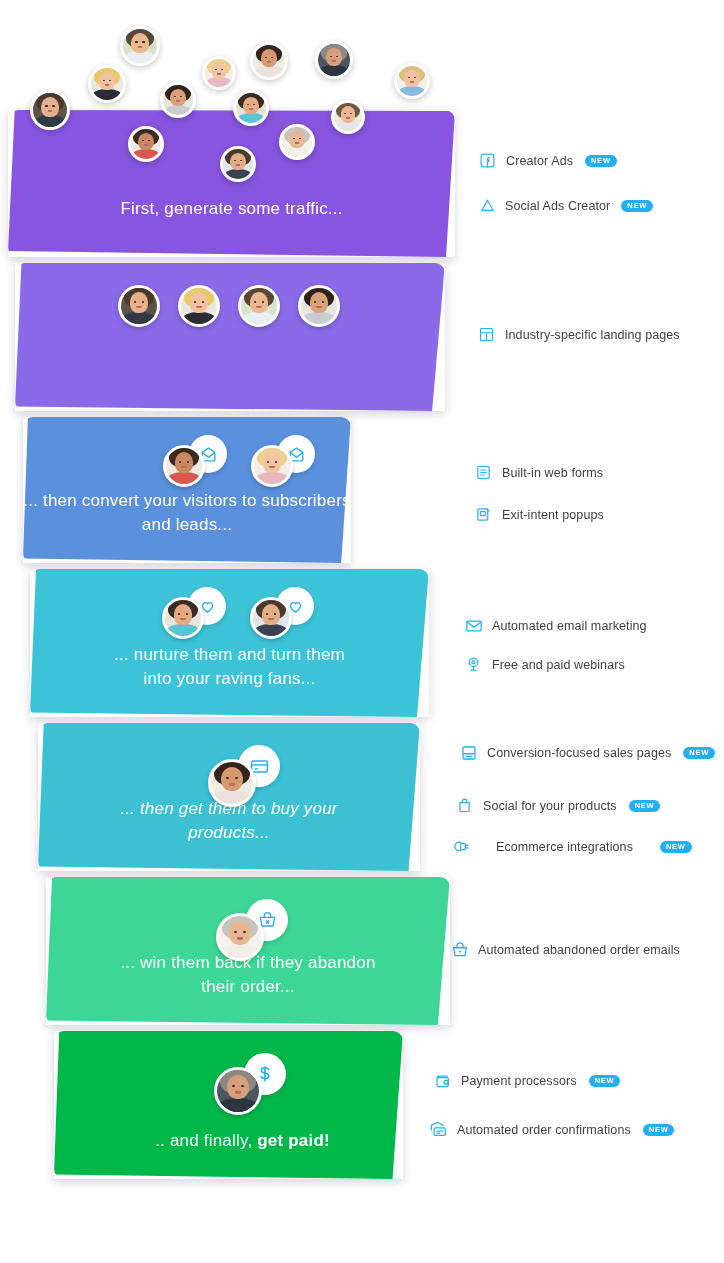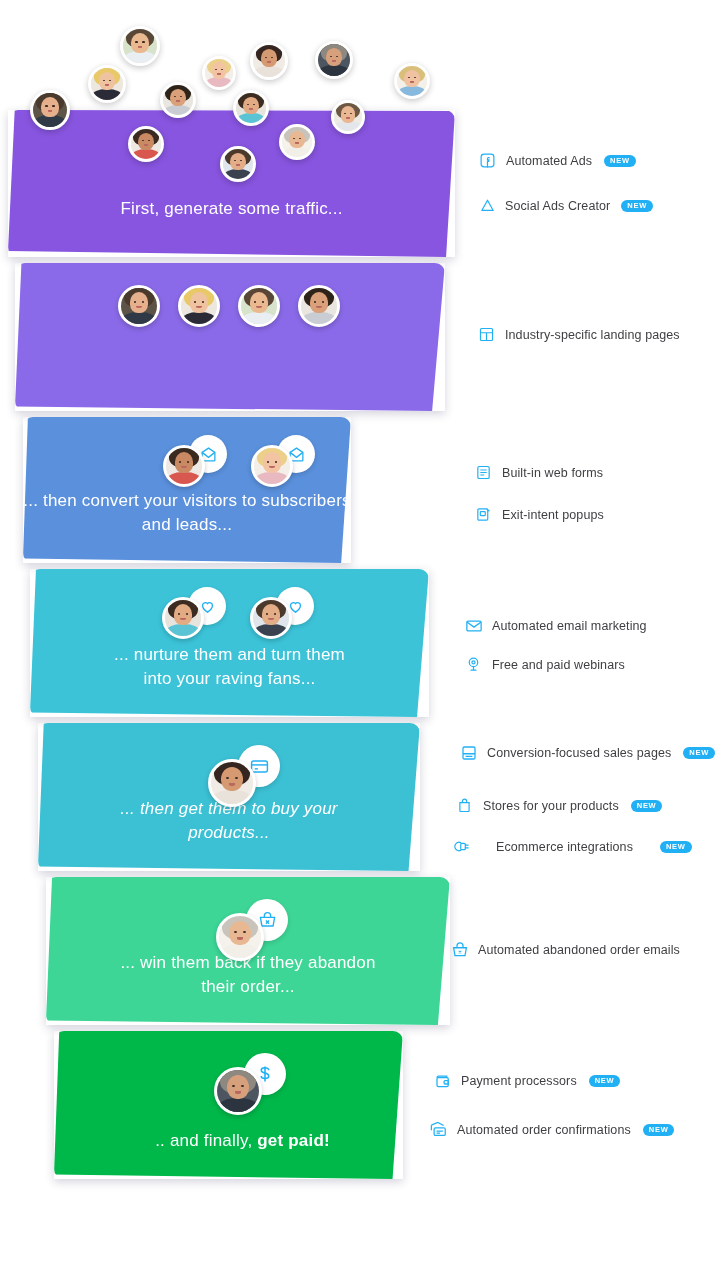--- a/index.html
+++ b/index.html
@@ -463,21 +463,21 @@
     </div>
   </div>
 
   <div class="feat" style="left:478px;top:151px;">
     <span class="feat-ic">
       <svg width="17" height="17" viewBox="0 0 24 24" fill="none" stroke="#22b0f4" stroke-width="1.7">
         <rect x="3" y="3" width="18" height="18" rx="4"></rect>
         <path d="M14.5 8h-1.2c-.9 0-1.3.5-1.3 1.3V11H14l-.3 2.2h-1.7V21" stroke-linecap="round"></path>
       </svg>
     </span>
-    <span class="feat-tx">Automated Ads</span>
+    <span class="feat-tx">Creator Ads</span>
     <span class="badge">NEW</span>
   </div>
   <div class="feat" style="left:478px;top:196px;gap:8px;">
     <span class="feat-ic">
       <svg width="17" height="17" viewBox="0 0 24 24" fill="none" stroke="#22b0f4" stroke-width="1.7">
         <path d="M12 4.5 20 19H4z" stroke-linejoin="round"></path>
       </svg>
     </span>
     <span class="feat-tx">Social Ads Creator</span>
     <span class="badge">NEW</span>
@@ -548,21 +548,21 @@
     <span class="feat-tx">Conversion-focused sales pages</span>
     <span class="badge">NEW</span>
   </div>
   <div class="feat" style="left:455px;top:796px;">
     <span class="feat-ic">
       <svg width="17" height="17" viewBox="0 0 24 24" fill="none" stroke="#22b0f4" stroke-width="1.7">
         <path d="M5.5 8h13v11.5a1 1 0 0 1-1 1h-11a1 1 0 0 1-1-1z"></path>
         <path d="M9 8V6a3 3 0 0 1 6 0v2"></path>
       </svg>
     </span>
-    <span class="feat-tx">Stores for your products</span>
+    <span class="feat-tx">Social for your products</span>
     <span class="badge">NEW</span>
   </div>
   <div class="feat" style="left:453px;top:837px;gap:24px;">
     <span class="feat-ic">
       <svg width="17" height="17" viewBox="0 0 24 24" fill="none" stroke="#22b0f4" stroke-width="1.7">
         <path d="M9.5 6.5a6 6 0 1 0 0 11" stroke-linecap="round"></path>
         <rect x="9.5" y="7.5" width="6.5" height="9" rx="1.5"></rect>
         <path d="M16 10h4M16 14h4" stroke-linecap="round"></path>
       </svg>
     </span>

